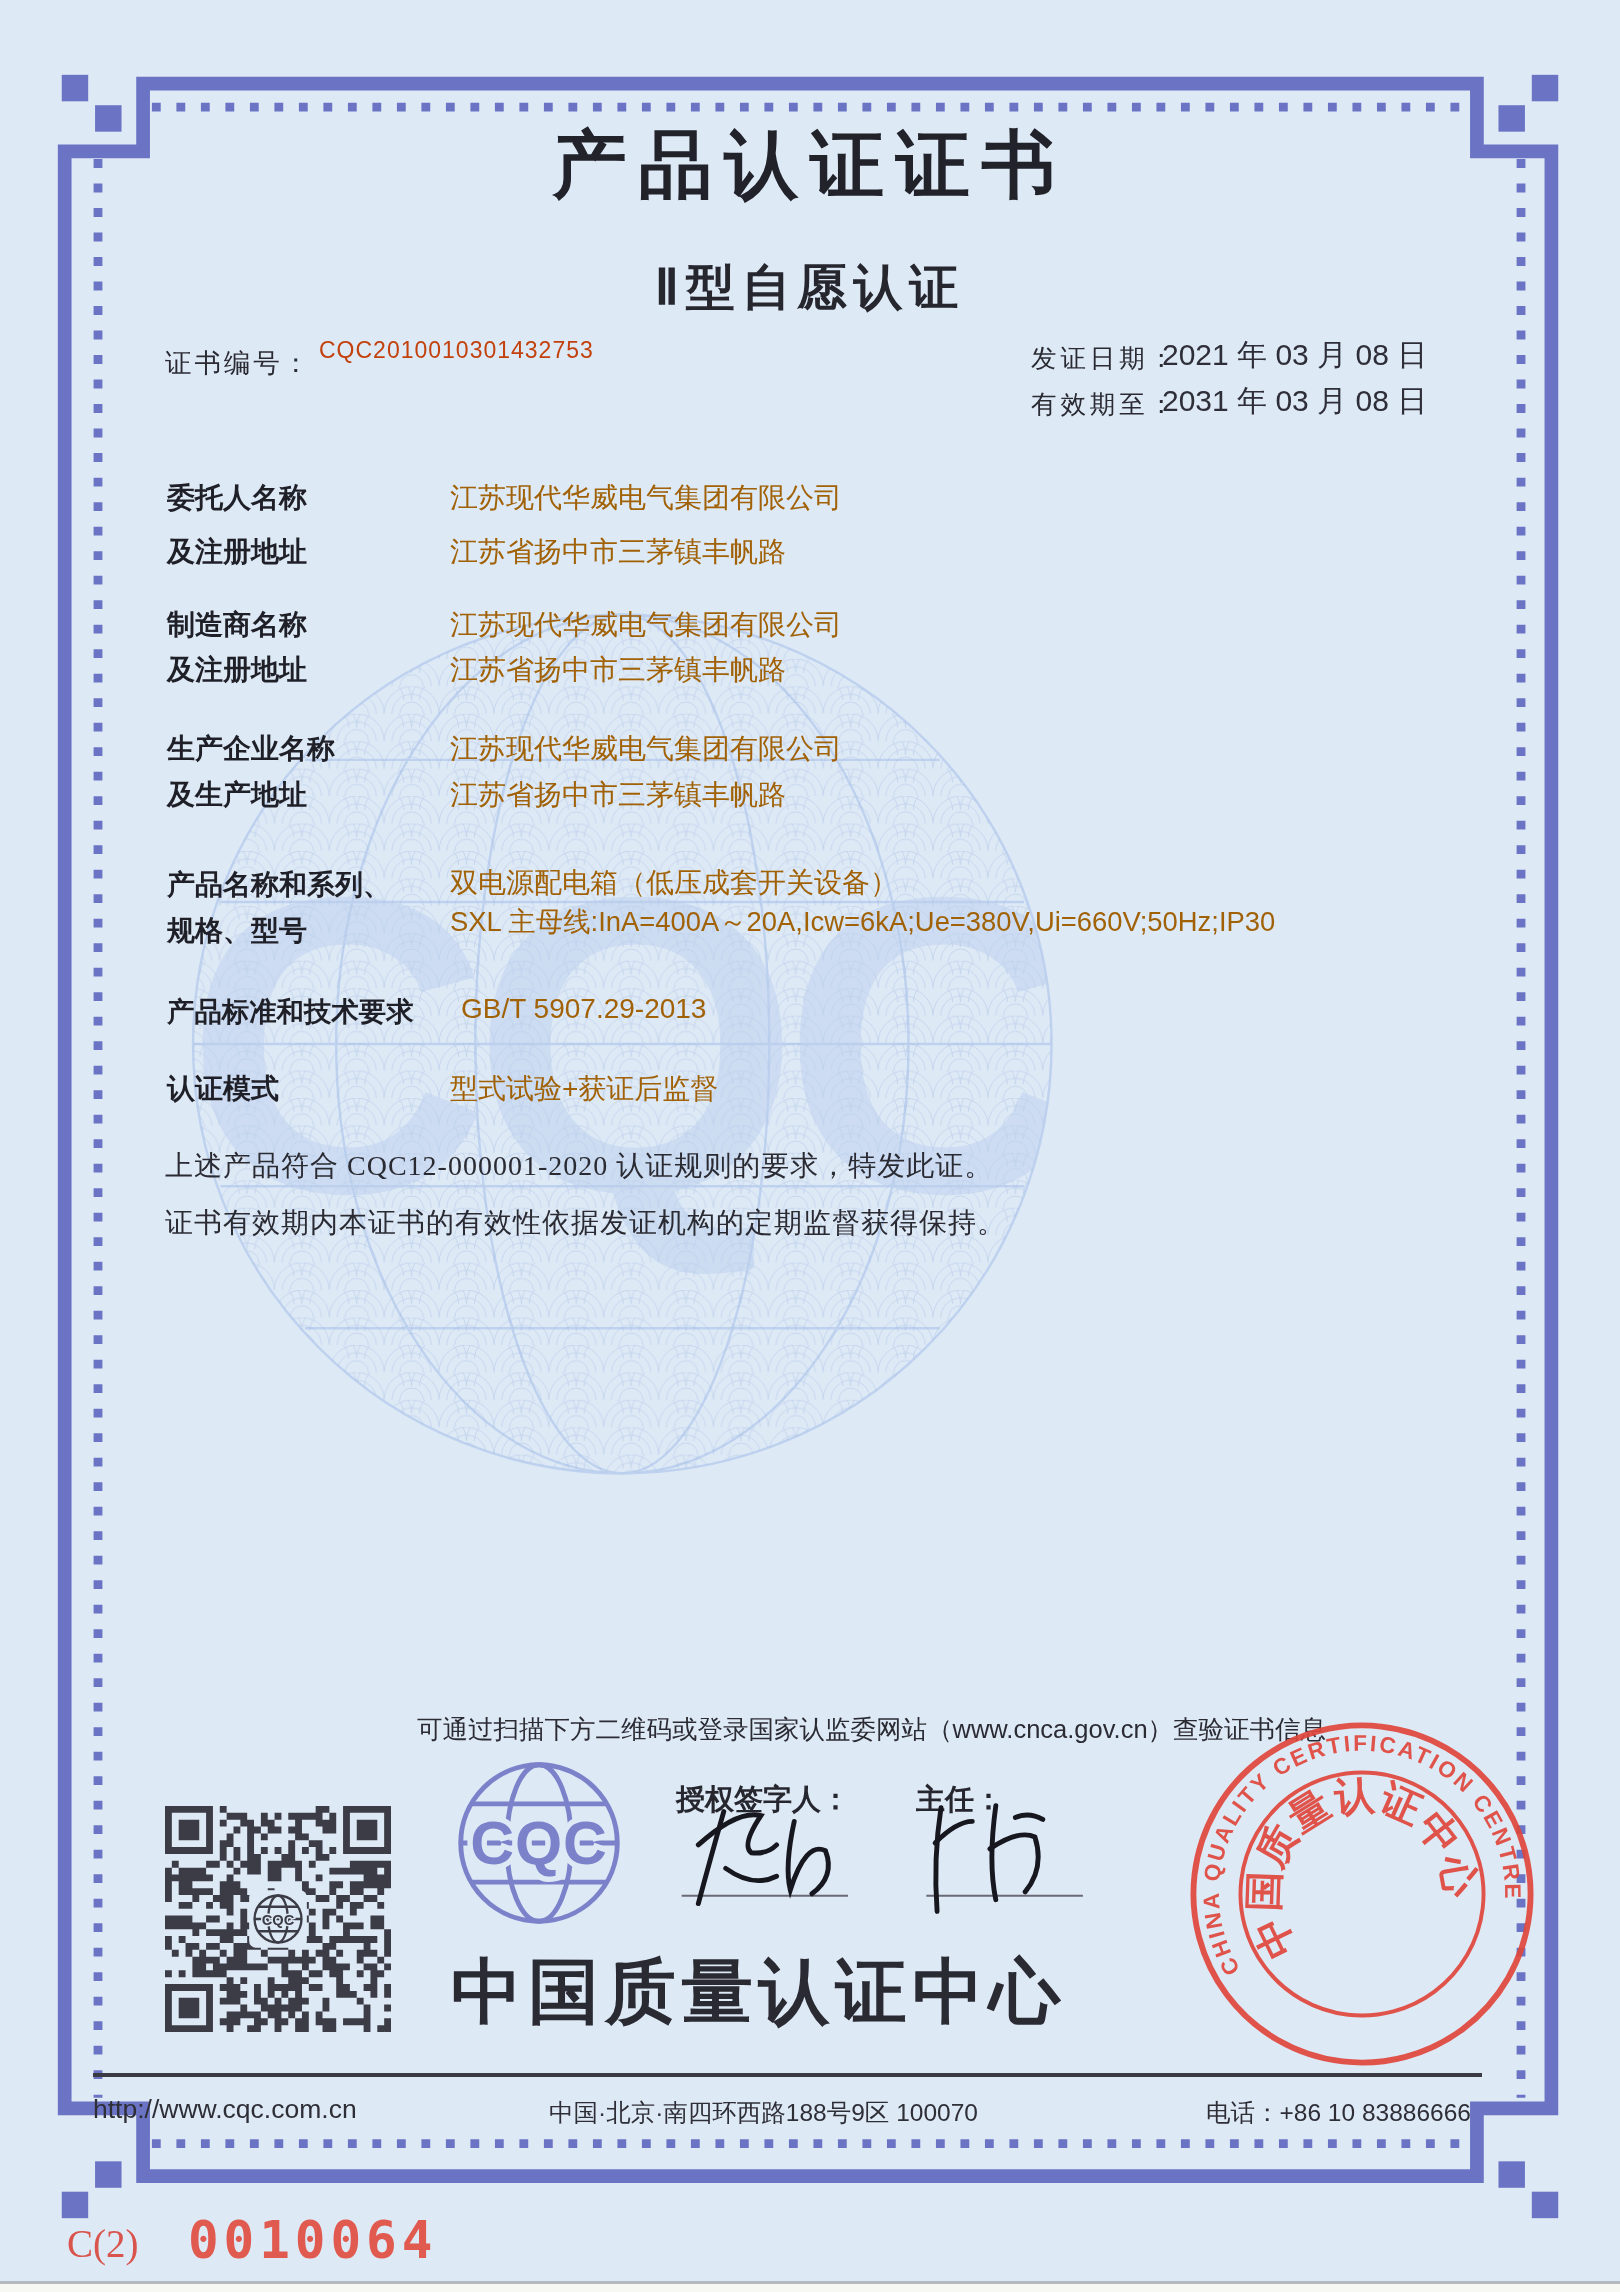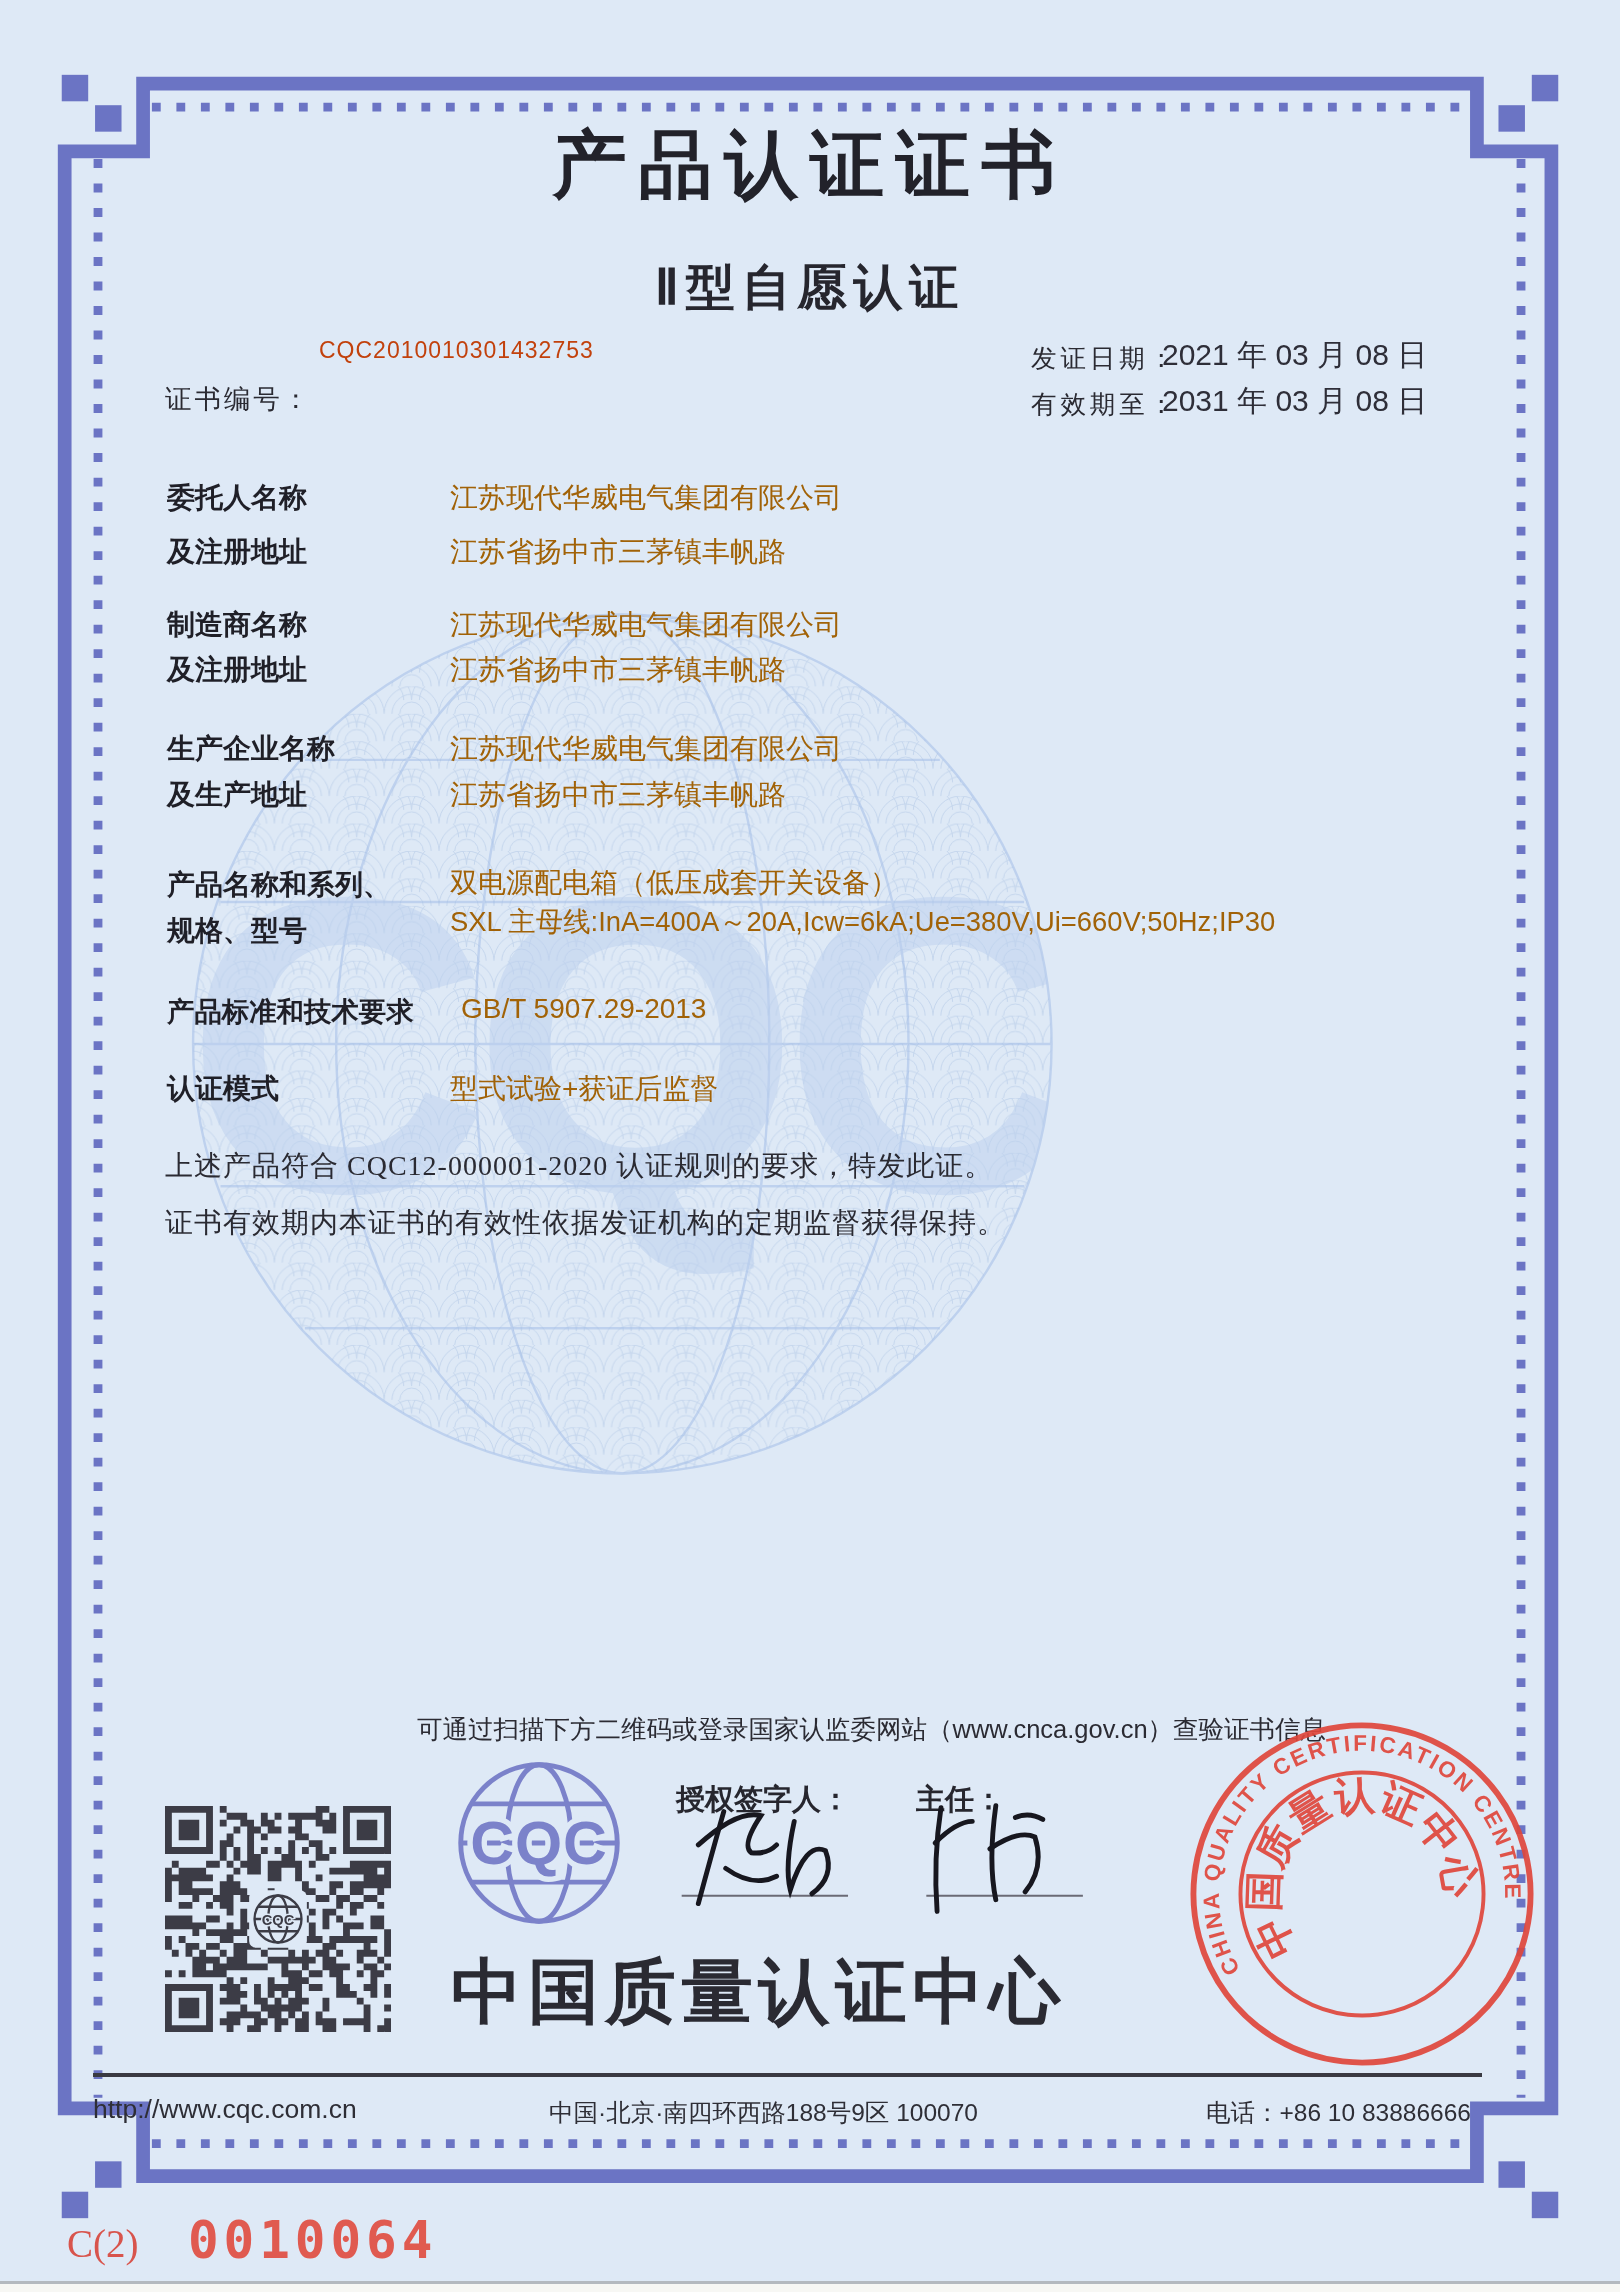--- a/index.html
+++ b/index.html
@@ -8,21 +8,21 @@
     background:#dee9f6;overflow:hidden;
     font-family:"Liberation Sans", sans-serif;color:#2b2b33;
   }
   .abs{position:absolute;}
   .kai{font-family:"Liberation Serif", serif;}
   .mono{font-family:"DejaVu Sans Mono", monospace;}
   .title{left:0;right:0;top:116px;text-align:center;font-size:74px;font-weight:bold;
          letter-spacing:11.8px;color:#22222a;}
   .subtitle{left:0;right:0;top:255px;text-align:center;font-size:49px;font-weight:bold;
          letter-spacing:6.9px;color:#26262e;}
-  .certno-label{left:165px;top:345px;font-size:26.5px;letter-spacing:2.9px;color:#2a2a32;margin-top:36px;}
+  .certno-label{left:165px;top:345px;font-size:26.5px;letter-spacing:2.9px;color:#2a2a32;}
   .certno-value{left:299px;top:337px;font-size:23px;letter-spacing:1px;color:#c2410c;margin-left:20px;}
   .date-label{font-size:25.5px;letter-spacing:3.9px;color:#2a2a32;}
   .date-value{font-size:30px;color:#2e2e38;}
   .flabel{font-size:28px;font-weight:bold;color:#1f1f27;}
   .fvalue{font-size:28px;color:#a16207;margin-left:33px;}
   .stmt{font-size:28px;letter-spacing:1px;color:#2a2a32;}
   .qrnote{left:417px;top:1712px;font-size:25.5px;color:#2b2b33;}
   .siglabel{font-size:29px;color:#26262e;font-weight:bold;}
   .orgname{left:451px;top:1945px;font-size:71px;font-weight:bold;letter-spacing:5.9px;color:#2a2a32;}
   .footline{left:93px;top:2073px;width:1389px;height:3.9px;background:#3a3a42;}

